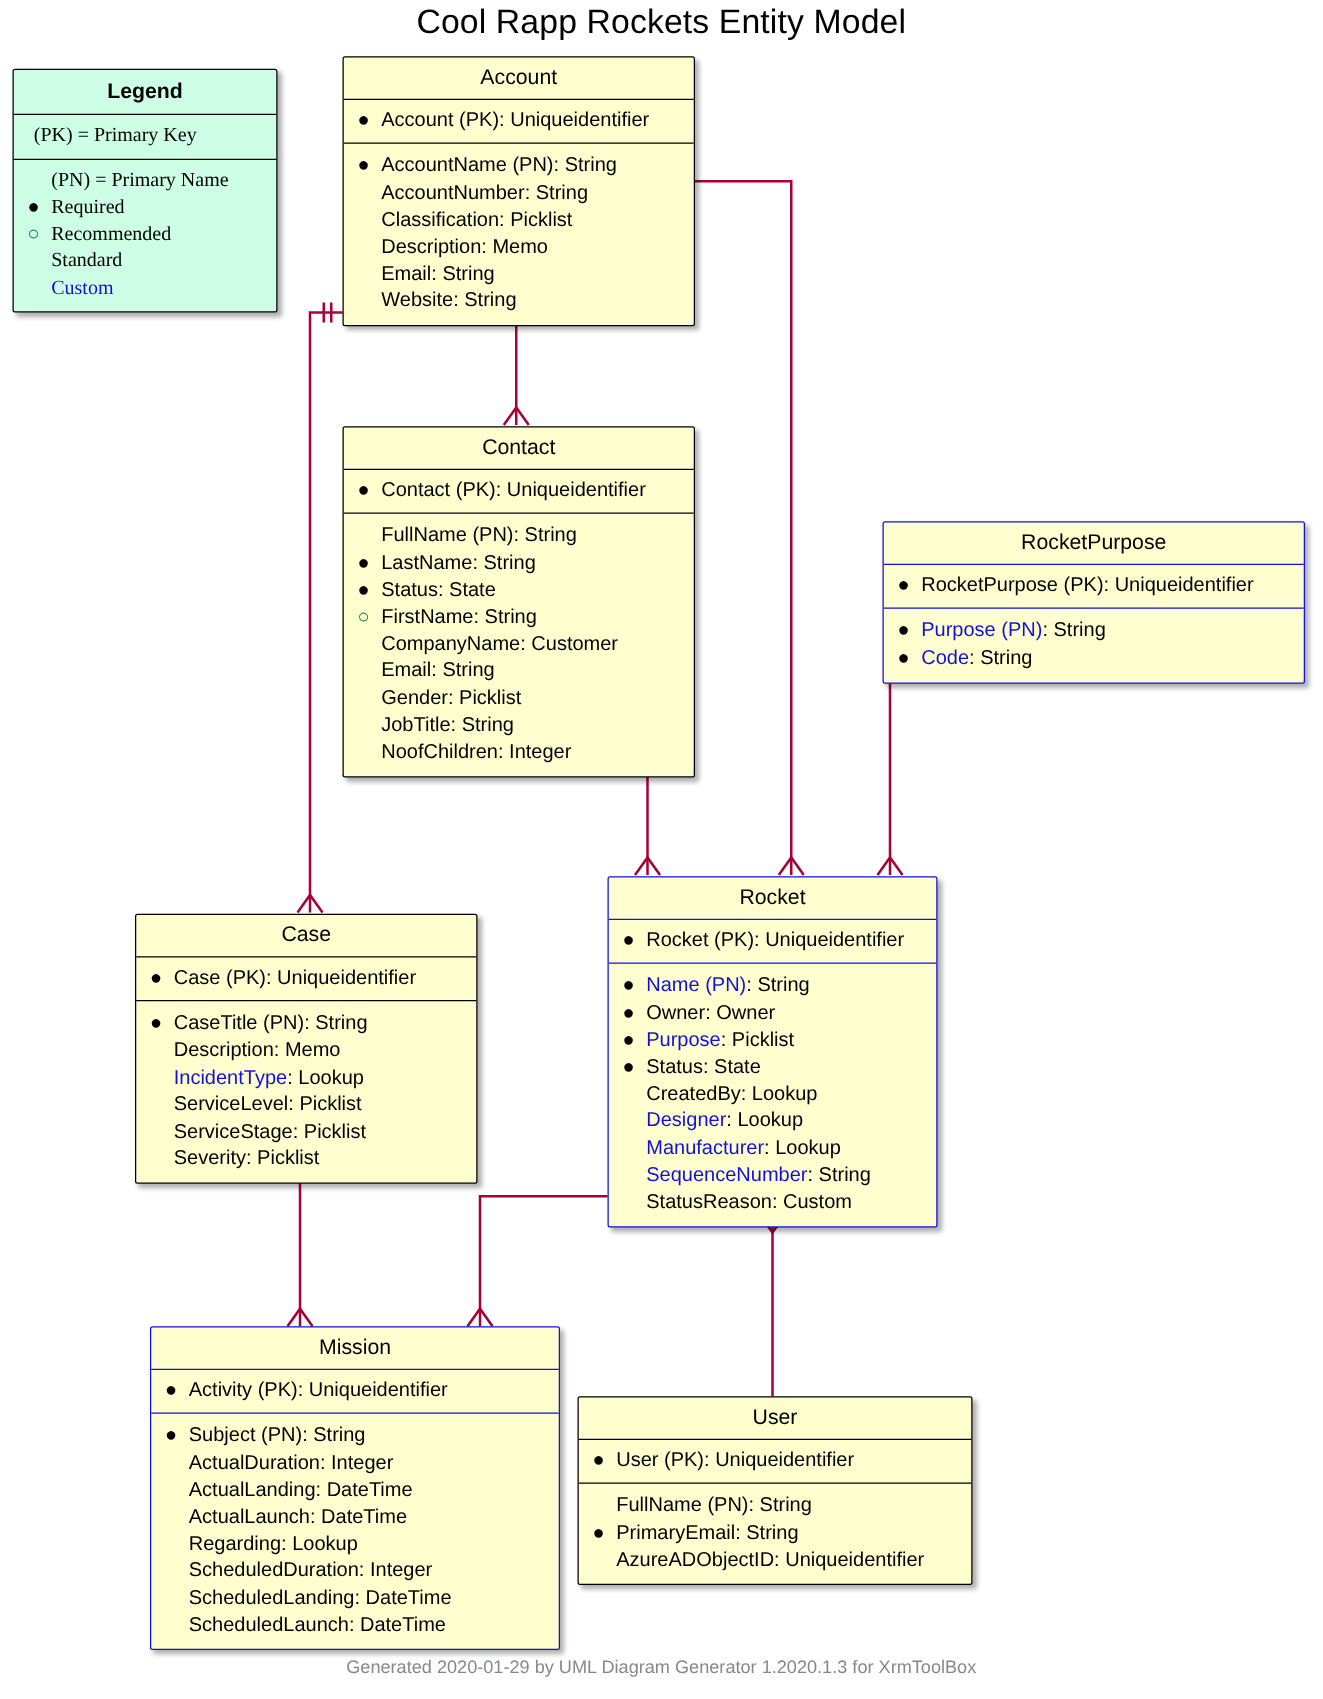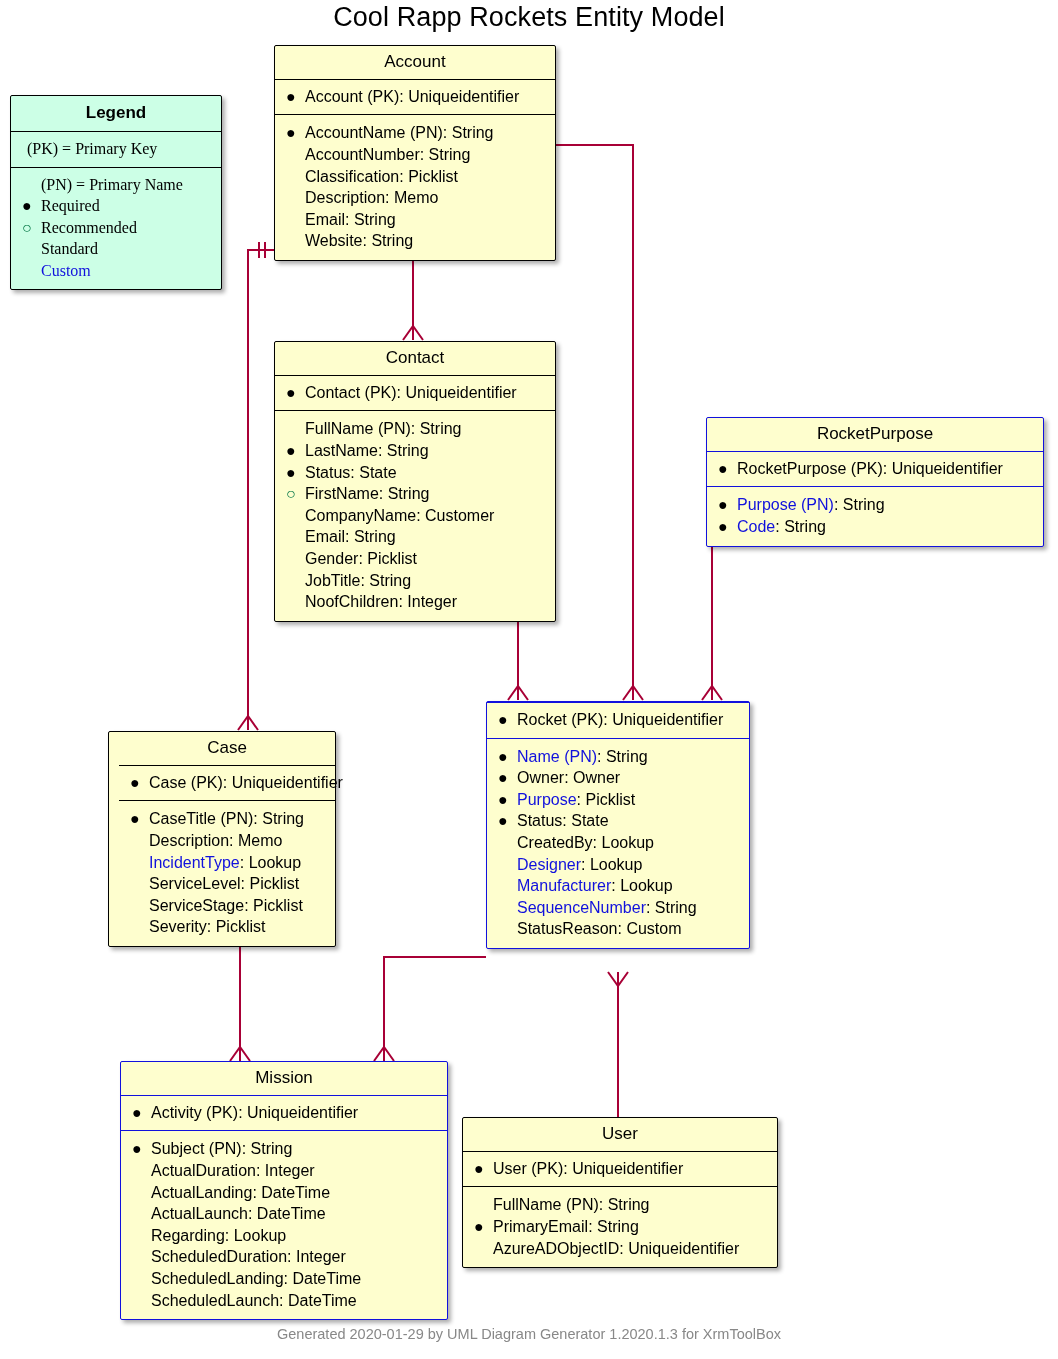--- a/index.html
+++ b/index.html
@@ -103,21 +103,21 @@
       <path d="M486,957 L384,957 L384,1061"></path>
       <path d="M374,1061 L384,1047 L394,1061"></path>
 
       <path d="M618,972 L618,1117"></path>
       <path d="M608,972 L618,986 L628,972"></path>
     </g>
   </svg>
 
   <div class="diagram-title">Cool Rapp Rockets Entity Model</div>
 
-  <div class="legend" style="left:10px;top:55px;width:212px;margin-top:40px;">
+  <div class="legend" style="left:10px;top:55px;width:212px;">
     <div class="lg-title">Legend</div>
     <div class="sep"></div>
     <div class="lg-sec">
       <div class="lg-row" style="padding-left:8px;">(PK) = Primary Key</div>
     </div>
     <div class="sep"></div>
     <div class="lg-sec">
       <div class="lg-row">
         <span class="mk"></span>
         <span>(PN) = Primary Name</span>
@@ -181,37 +181,38 @@
       <div class="sep"></div>
       <div class="compartment pk">
         <div class="attr"><span class="mk req">●</span><span class="fname">RocketPurpose (PK)</span><span>: Uniqueidentifier</span></div>
       </div>
       <div class="sep"></div>
       <div class="compartment">
         <div class="attr"><span class="mk req">●</span><span class="fname cust">Purpose (PN)</span><span>: String</span></div>
         <div class="attr"><span class="mk req">●</span><span class="fname cust">Code</span><span>: String</span></div>
       </div>
     </div>
-  <div class="entity" id="ent-case" style="left:108px;top:731px;width:228px;padding-left:10px;">
+  <div class="entity" id="ent-case" style="left:108px;top:731px;width:274px;">
       <div class="ent-name">Case</div>
       <div class="sep"></div>
       <div class="compartment pk">
         <div class="attr"><span class="mk req">●</span><span class="fname">Case (PK)</span><span>: Uniqueidentifier</span></div>
       </div>
       <div class="sep"></div>
       <div class="compartment">
         <div class="attr"><span class="mk req">●</span><span class="fname">CaseTitle (PN)</span><span>: String</span></div>
         <div class="attr"><span class="mk"></span><span class="fname">Description</span><span>: Memo</span></div>
         <div class="attr"><span class="mk"></span><span class="fname cust">IncidentType</span><span>: Lookup</span></div>
         <div class="attr"><span class="mk"></span><span class="fname">ServiceLevel</span><span>: Picklist</span></div>
         <div class="attr"><span class="mk"></span><span class="fname">ServiceStage</span><span>: Picklist</span></div>
         <div class="attr"><span class="mk"></span><span class="fname">Severity</span><span>: Picklist</span></div>
       </div>
     </div>
   <div class="entity custom" id="ent-rocket" style="left:486px;top:701px;width:264px;">
+      <div class="ent-name">Rocket</div>
       <div class="sep"></div>
       <div class="compartment pk">
         <div class="attr"><span class="mk req">●</span><span class="fname">Rocket (PK)</span><span>: Uniqueidentifier</span></div>
       </div>
       <div class="sep"></div>
       <div class="compartment">
         <div class="attr"><span class="mk req">●</span><span class="fname cust">Name (PN)</span><span>: String</span></div>
         <div class="attr"><span class="mk req">●</span><span class="fname">Owner</span><span>: Owner</span></div>
         <div class="attr"><span class="mk req">●</span><span class="fname cust">Purpose</span><span>: Picklist</span></div>
         <div class="attr"><span class="mk req">●</span><span class="fname">Status</span><span>: State</span></div>

